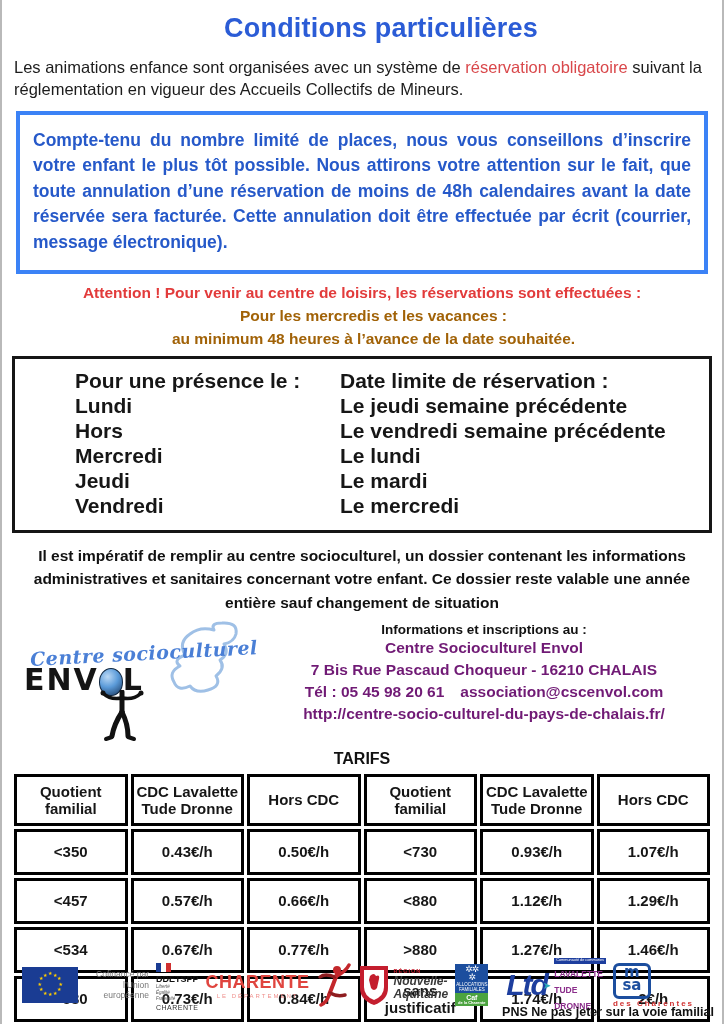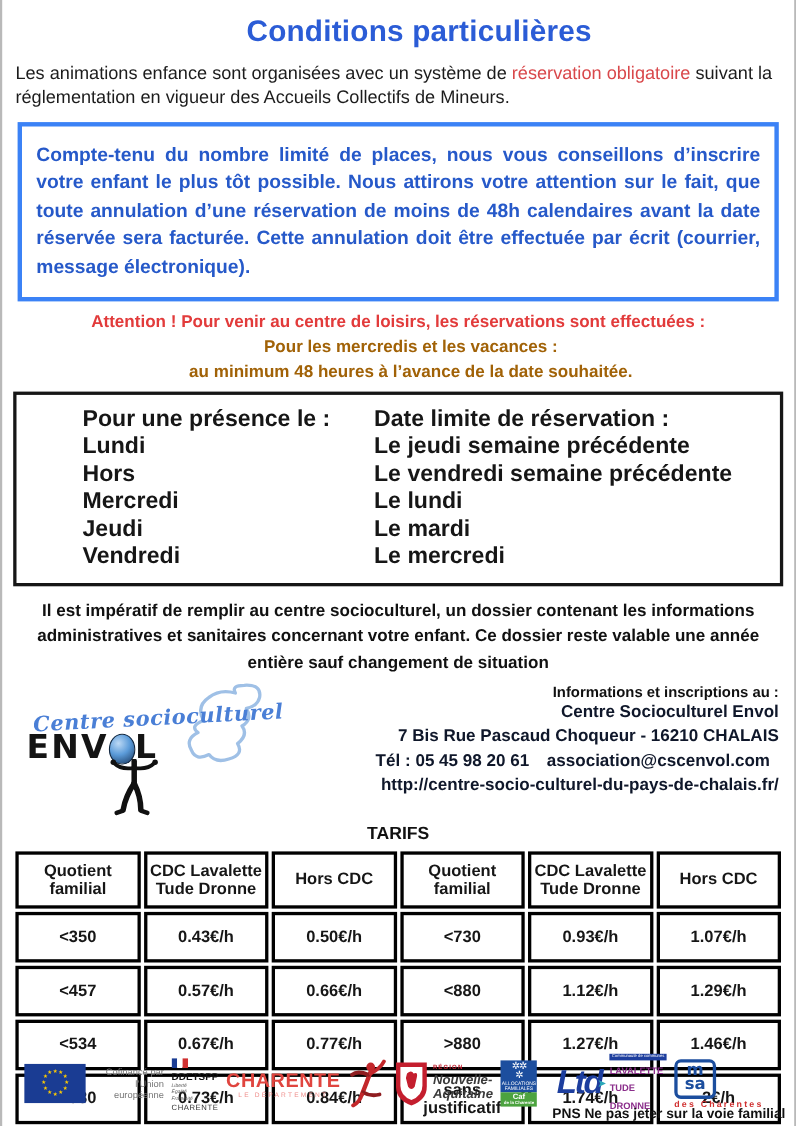--- a/index.html
+++ b/index.html
@@ -49,23 +49,23 @@
     position:absolute; left:22px; top:42px; font-size:30px; font-weight:bold;
     font-family:"DejaVu Sans", sans-serif; letter-spacing:2px; color:#141414;
   }
   .balloon {
     display:inline-block; width:24px; height:28px; border-radius:50% 50% 48% 48%;
     background:radial-gradient(circle at 35% 30%, #bcd9f5 0%, #5b9bd9 45%, #17355c 100%);
     vertical-align:-6px; border:1.5px solid #10263f;
   }
   .map-squiggle { position:absolute; left:128px; top:0px; }
   .stick-figure { position:absolute; left:90px; top:70px; }
-  .contact { flex:1; text-align:right; padding:2px 14px 0 0; }
+  .contact { flex:1; text-align:center; padding:2px 14px 0 0; }
   .contact-heading { font-size:13.5px; font-weight:bold; color:#111; }
-  .contact-line { color:#0f172a; font-weight:bold; font-size:15.5px; line-height:22px; }
+  .contact-line { color:#701a75; font-weight:bold; font-size:15.5px; line-height:22px; }
   .tel-email span { margin:0 8px; }
   .tarifs-title { margin-top:8px; text-align:center; font-size:16px; font-weight:bold; color:#111; }
   table.tarifs {
     margin:3px auto 0 auto; width:702px; border-spacing:3px; table-layout:fixed;
   }
   table.tarifs td {
     border:3px solid #000; text-align:center; vertical-align:middle;
     font-weight:bold; font-size:15px; background:#fff; padding:2px;
   }
   table.tarifs tr.hdr td { height:52px; }

